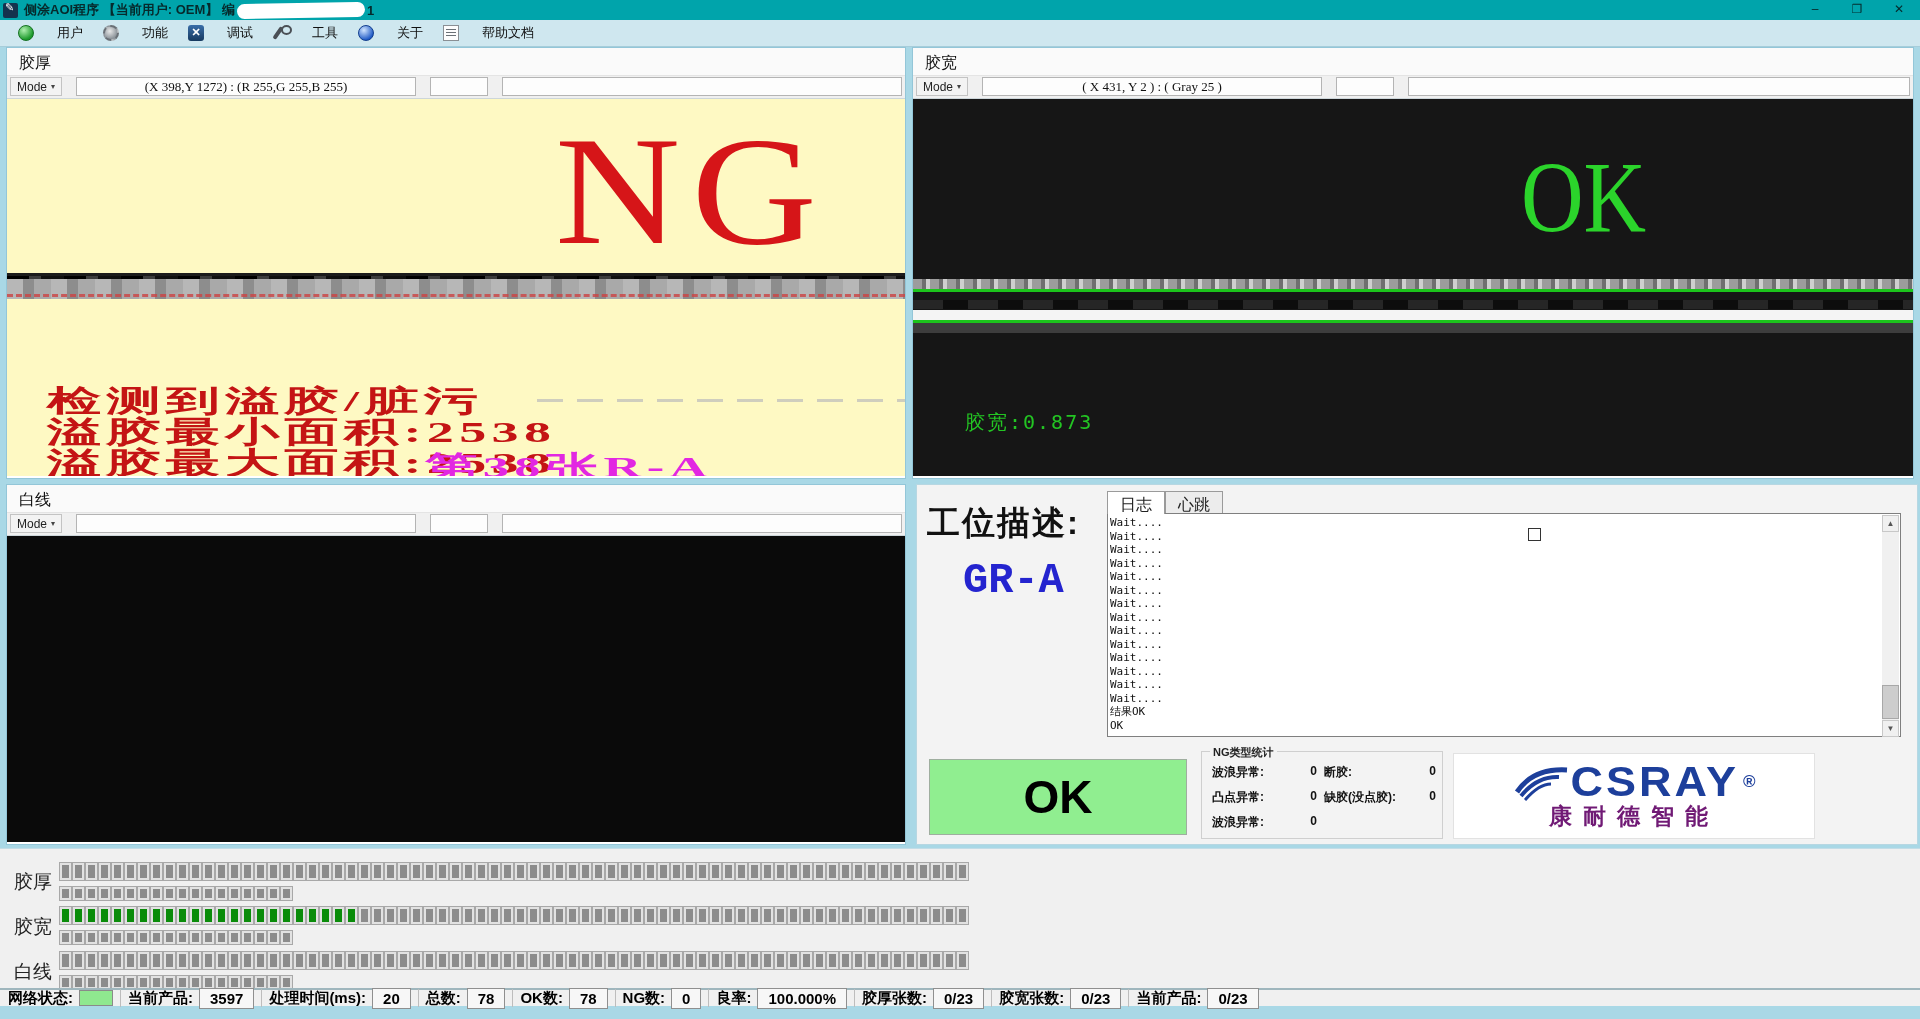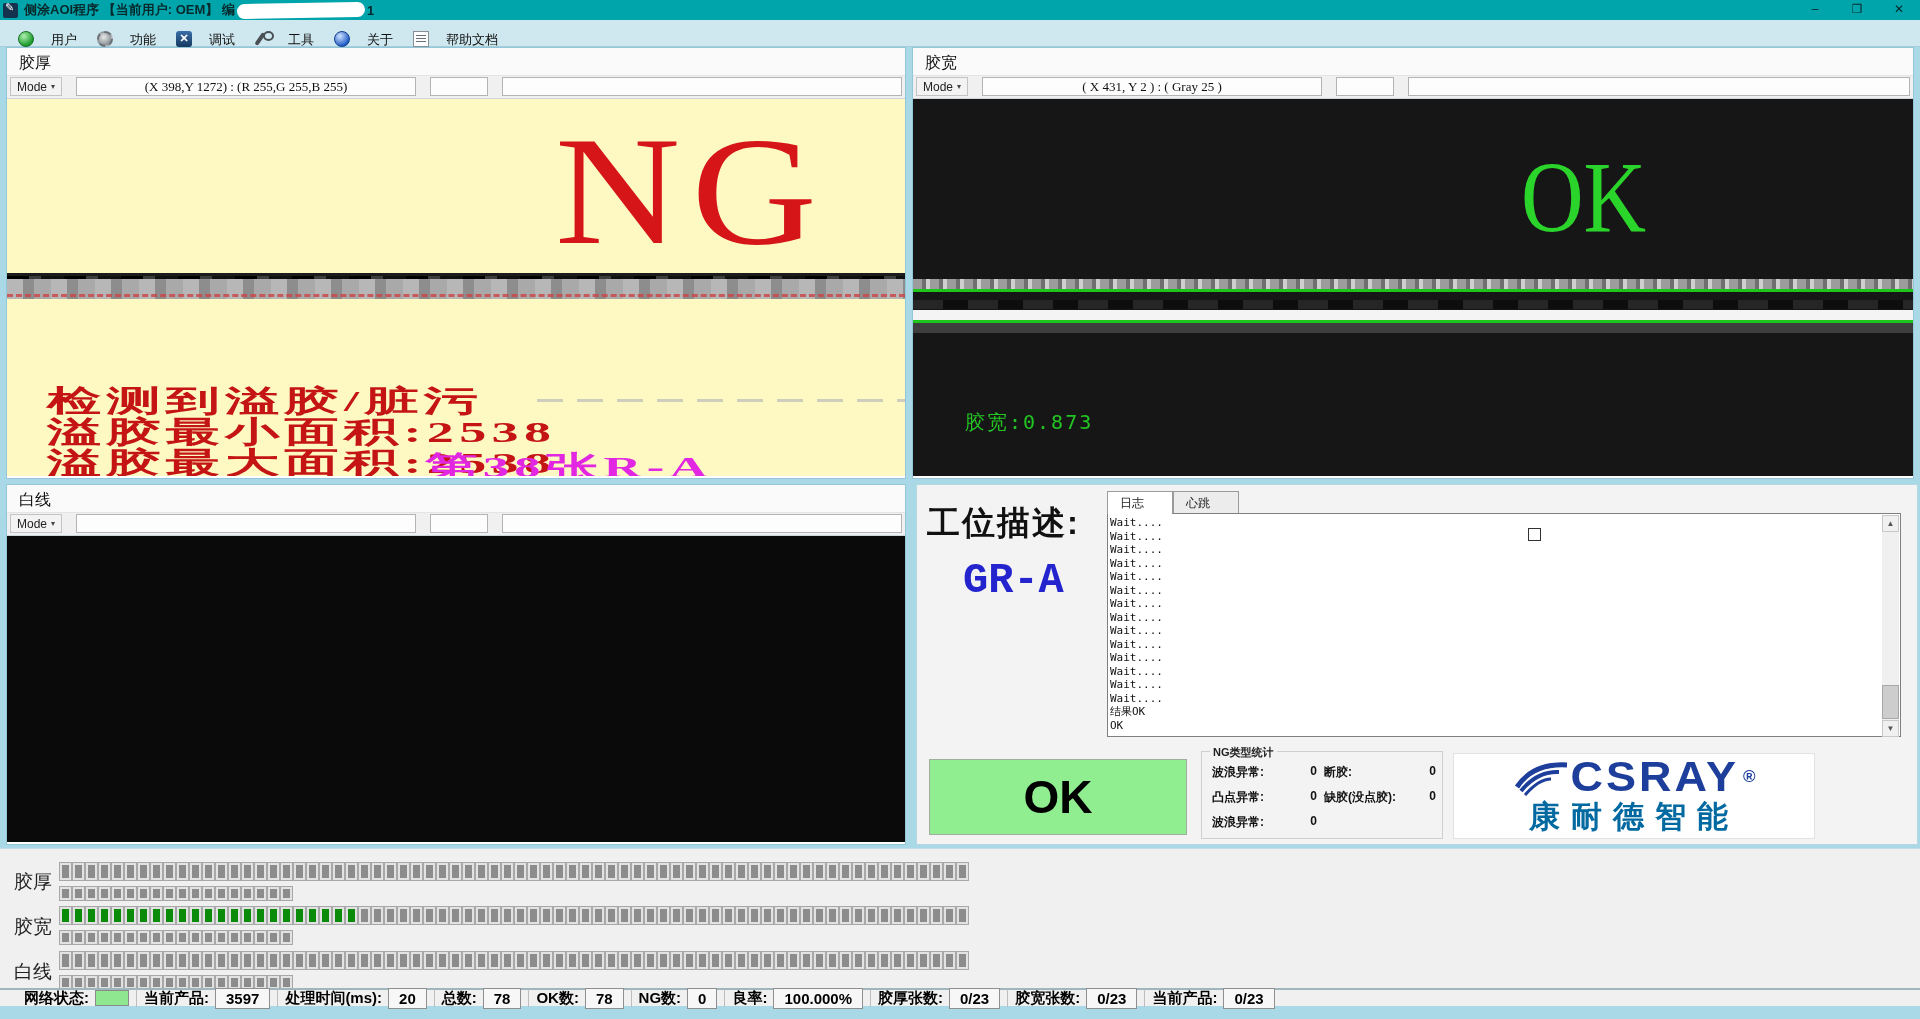--- a/index.html
+++ b/index.html
@@ -13,21 +13,21 @@
   .app-icon::after { content:"✎"; position:absolute; left:2px; top:-2px; font-size:11px; color:#fff; }
   .title-text { font-size:13px; font-weight:bold; white-space:nowrap; }
   .title-mask { display:inline-block; width:128px; height:15px; background:#fff; border-radius:8px;
                 vertical-align:middle; margin:0 2px; transform:rotate(-1deg); }
   .win-controls { margin-left:auto; display:flex; }
   .win-btn { width:42px; height:20px; text-align:center; line-height:19px; font-size:12px; color:#06282a; cursor:pointer; }
 
   
   .menubar { position:absolute; left:0; top:20px; width:1920px; height:27px; background:#cfe7ef;
              border-bottom:1px solid #a6cdda; display:flex; align-items:center; padding-left:8px; }
-  .menu-item { display:flex; align-items:flex-start; gap:17px; padding:10px 10px; height:25px; font-size:13px; color:#101010; cursor:default; }
+  .menu-item { display:flex; align-items:center; gap:23px; padding:0 10px; height:25px; font-size:13px; color:#101010; cursor:default; }
   .mi { width:16px; height:16px; display:inline-block; position:relative; }
   .user-icon { border-radius:50%; background:radial-gradient(circle at 35% 30%, #aef0ae, #1d9a2c 70%); border:1px solid #147021; }
   .gear-icon { border-radius:50%; background:radial-gradient(circle at 40% 35%, #e8e8e8, #8f969c 70%); border:2px dashed #6a7076; }
   .debug-icon { border-radius:3px; background:linear-gradient(#3a6ea8,#16395f); color:#fff; font-size:11px; font-weight:bold; text-align:center; line-height:15px; }
   .tools-icon { background:transparent; }
   .tools-icon::after { content:""; position:absolute; left:3px; top:1px; width:4px; height:14px; background:#4a4f55; transform:rotate(35deg); border-radius:2px; }
   .tools-icon::before { content:""; position:absolute; left:8px; top:0; width:7px; height:6px; border:2px solid #4a4f55; border-radius:50%; }
   .about-icon { border-radius:50%; background:radial-gradient(circle at 35% 30%, #cfe4ff, #1c57c4 75%); border:1px solid #123e8e; }
   .helpdoc-icon { background:#fdfdfd; border:1px solid #8a8f94; }
   .helpdoc-icon::after { content:""; position:absolute; left:2px; top:3px; width:10px; height:1px; background:#6a7076; box-shadow:0 3px 0 #6a7076, 0 6px 0 #6a7076; }
@@ -77,21 +77,21 @@
   .measure-text { position:absolute; left:52px; top:310px; font-family:"DejaVu Sans Mono", monospace; font-size:20px;
                   color:#23c523; letter-spacing:2px; }
 
   
   .rb { position:absolute; left:916px; top:484px; width:1002px; height:361px; background:#f3f3f3; border:1px solid #b7d7e2; }
   .station-label { position:absolute; left:10px; top:16px; font-size:33px; font-weight:bold; color:#111; letter-spacing:2px; }
   .station-value { position:absolute; left:46px; top:72px; font-family:"Liberation Mono", monospace; font-size:42px; font-weight:bold; color:#2424cf; }
 
   .logwrap { position:absolute; left:190px; top:6px; width:794px; height:246px; }
   .tabs { display:flex; height:22px; }
-  .tab { padding:3px 28px 0 12px; font-size:12px; color:#222; border:1px solid #9a9a9a; border-bottom:none; background:#ececec; cursor:pointer; }
+  .tab { padding:3px 12px 0 12px; font-size:16px; color:#222; border:1px solid #9a9a9a; border-bottom:none; background:#ececec; cursor:pointer; }
   .tab.active { background:#fff; position:relative; z-index:2; height:23px; }
   .loglist { position:absolute; left:0; top:22px; width:794px; height:224px; background:#fff; border:1px solid #7f7f7f; }
   .logentries { position:absolute; left:2px; top:2px; right:19px; bottom:2px; overflow:hidden;
                 font-family:"DejaVu Sans Mono", monospace; font-size:11px; line-height:13.5px; color:#111; }
   .log-checkbox { position:absolute; left:420px; top:14px; width:13px; height:13px; background:#fff; border:1px solid #333; cursor:pointer; }
   .vscroll { position:absolute; right:1px; top:1px; width:17px; height:222px; background:#f0f0f0; }
   .scroll-btn { position:absolute; left:0; width:17px; height:17px; background:#f0f0f0; border:1px solid #c8c8c8;
                 font-size:8px; color:#555; text-align:center; line-height:15px; cursor:pointer; }
   .scroll-up { top:0; } .scroll-down { bottom:0; }
   .scroll-thumb { position:absolute; left:0; bottom:18px; width:17px; height:34px; background:#cdcdcd; border:1px solid #a8a8a8; cursor:grab; }
@@ -104,34 +104,34 @@
   .ng-col { position:absolute; top:12px; font-size:12px; color:#111; }
   .ng-col1 { left:10px; width:105px; }
   .ng-col2 { left:122px; width:112px; }
   .ng-row { display:flex; justify-content:space-between; margin-bottom:8px; white-space:nowrap; }
 
   .logo-box { position:absolute; left:536px; top:268px; width:362px; height:86px; background:#fff; border:1px solid #e2e2e2;
               display:flex; flex-direction:column; align-items:center; justify-content:center; }
   .logo-row { display:flex; align-items:center; }
   .logo-brand { font-size:45px; font-weight:bold; color:#1d3f9b; letter-spacing:3px; line-height:44px; font-family:"Liberation Sans", sans-serif; transform:scaleY(0.95); }
   .logo-reg { font-size:17px; color:#1d3f9b; font-weight:bold; margin-left:4px; }
-  .logo-sub { font-size:31px; font-weight:bold; color:#0369a1; letter-spacing:11px; margin-top:-3px;text-align:right; }
+  .logo-sub { font-size:23px; font-weight:bold; color:#701a75; letter-spacing:11px; margin-top:-3px;text-align:right; }
 
   
   .gridarea { position:absolute; left:0; top:848px; width:1920px; height:140px; background:#f0f0f0; border-top:1px solid #c3dde7; }
   .grid-label { position:absolute; left:14px; font-size:19px; color:#222; }
   .sq-row { position:absolute; left:60px; white-space:nowrap; font-size:0; }
   .sq { display:inline-block; width:11px; background:#8c8c8c; border:2px solid #e2e2e2; outline:1px solid #a8a8a8; margin-right:2px; }
   .sq.green { background:#0a8c0a; }
   .row-tall .sq { height:17px; }
   .row-short .sq { height:13px; }
 
   
   .statusbar { position:absolute; left:0; top:988px; width:1920px; height:18px; background:#f0f0f0; border-top:2px solid #9fb6bd;
-               display:flex; align-items:center; padding-left:24px; font-size:15px; font-weight:bold; color:#000; }
+               display:flex; align-items:center; padding-left:8px; font-size:15px; font-weight:bold; color:#000; }
   .sb-item { display:flex; align-items:center; }
   .sb-sep { width:1px; height:18px; background:#bdbdbd; margin:0 7px; }
   .sb-label { white-space:nowrap; }
   .sb-value { border:1px solid #8f8f8f; background:#f7f7f7; padding:0 10px; height:21px; line-height:19px; margin-left:6px; white-space:nowrap; }
   .sb-swatch { width:34px; height:16px; background:#8fe88f; border:1px solid #8a8a8a; margin-left:6px; }
 </style>
 </head>
 <body>
 
 <div class="titlebar">

